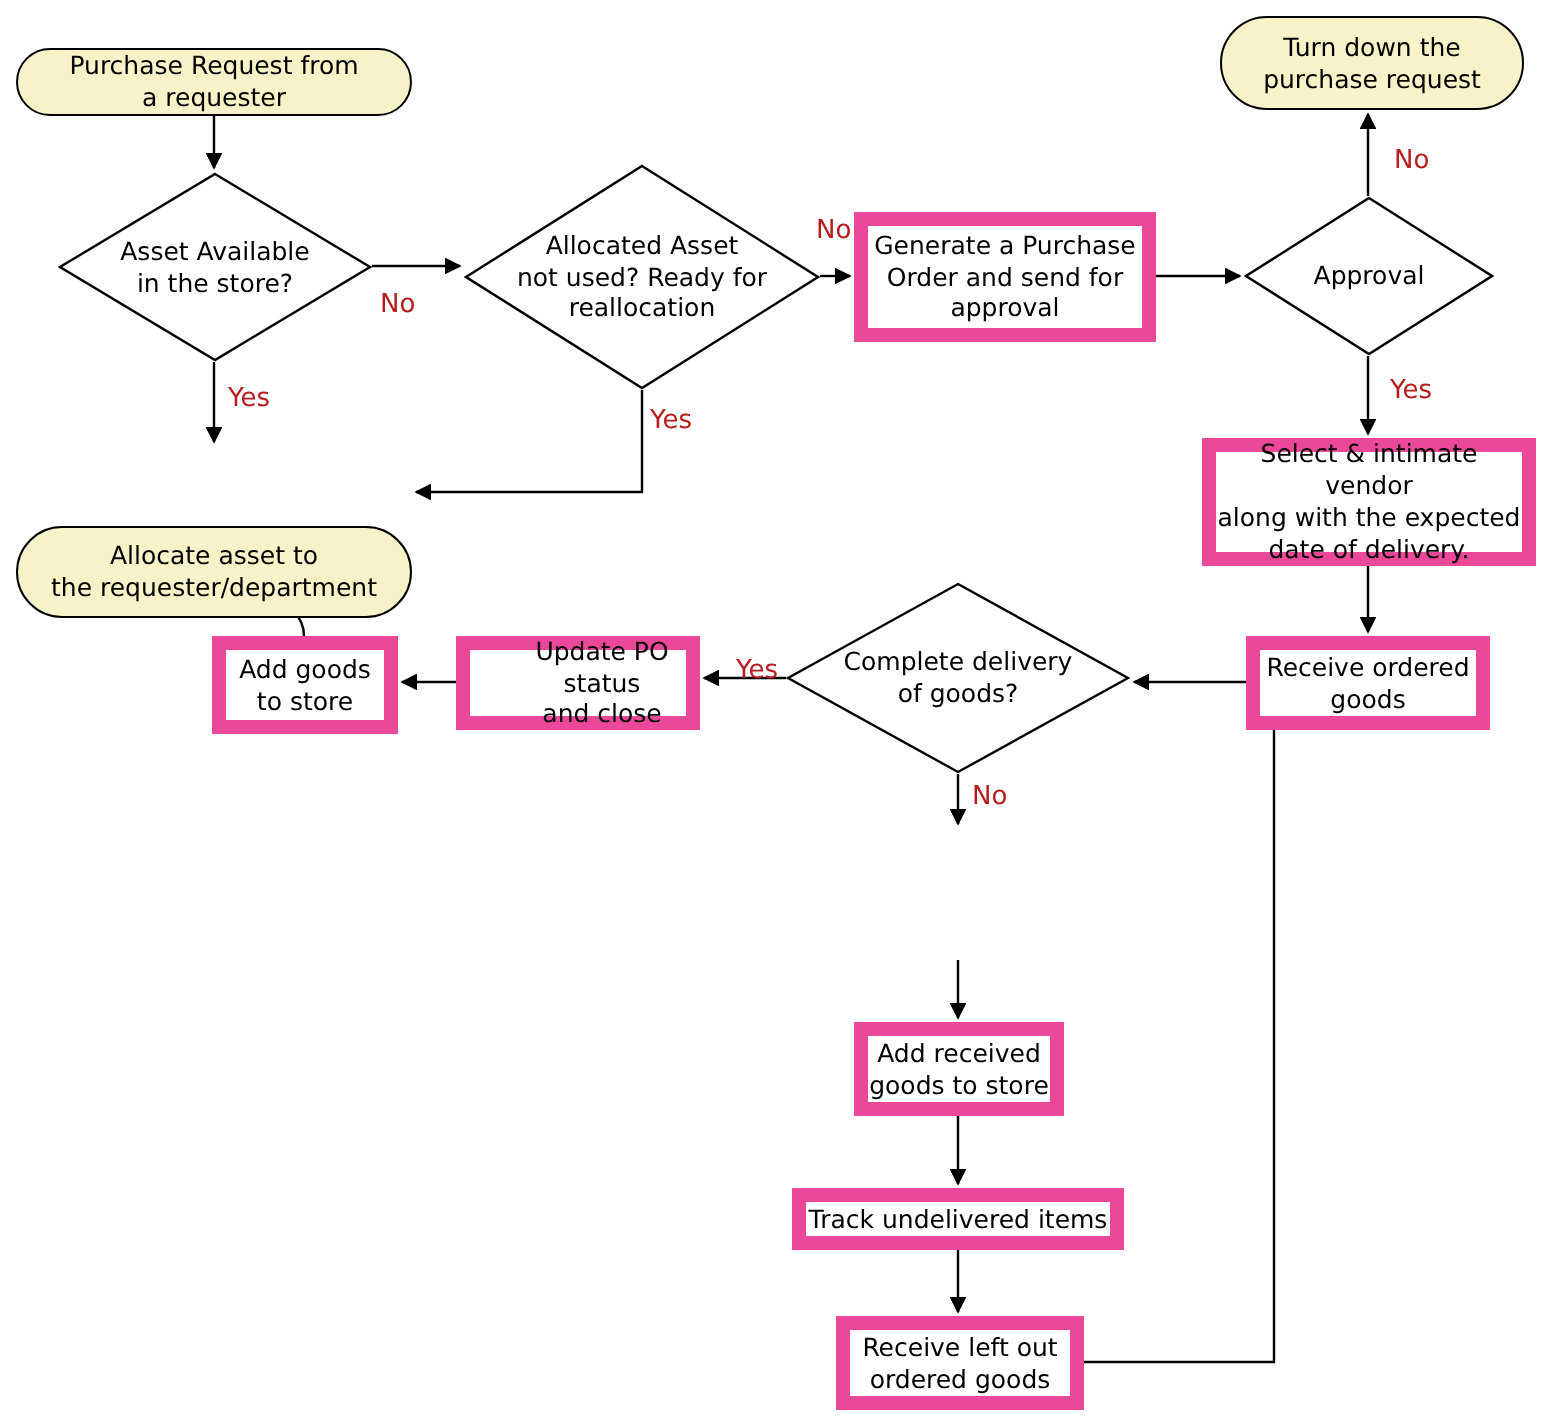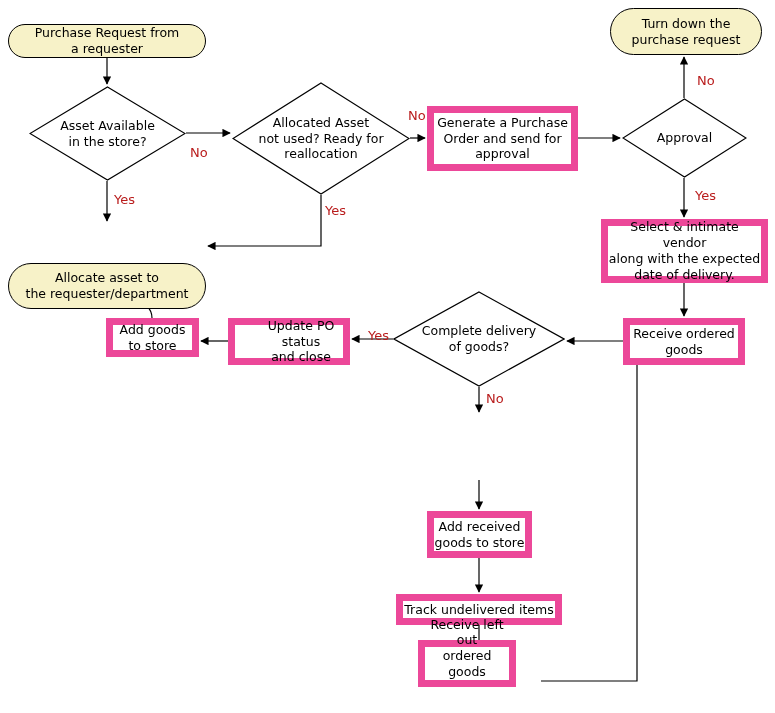--- a/index.html
+++ b/index.html
@@ -181,41 +181,41 @@
   <div class="node process" style="left:623px; top:318px; width:122px; height:47px;">
     <span>Receive ordered
 goods</span>
   </div>
 
   <div class="node process" style="left:228px; top:318px; width:122px; height:47px;padding-left:24px;">
     <span>Update PO status
 and close</span>
   </div>
 
-  <div class="node process" style="left:106px; top:318px; width:93px; height:39px;">
+  <div class="node process" style="left:106px; top:318px; width:93px; height:49px;">
     <span>Add goods
 to store</span>
   </div>
 
   <div class="node terminator" style="left:8px; top:223px; width:198px; height:46px;margin-top:40px;">
     <span>Allocate asset to
 the requester/department</span>
   </div>
 
 
   <div class="node process" style="left:427px; top:511px; width:105px; height:47px;">
     <span>Add received
 goods to store</span>
   </div>
 
   <div class="node process" style="left:396px; top:594px; width:166px; height:31px;justify-content:center;">
     <span>Track undelivered items</span>
   </div>
 
-  <div class="node process" style="left:418px; top:640px; width:98px; height:47px;align-items:flex-end;">
+  <div class="node process" style="left:418px; top:658px; width:124px; height:47px;align-items:flex-end;">
     <span>Receive left out
 ordered goods</span>
   </div>
 
   <div class="edge-label" style="left:190px; top:145px;">No</div>
   <div class="edge-label" style="left:114px; top:192px;">Yes</div>
   <div class="edge-label" style="left:408px; top:108px;">No</div>
   <div class="edge-label" style="left:325px; top:203px;">Yes</div>
   <div class="edge-label" style="left:697px; top:73px;">No</div>
   <div class="edge-label" style="left:695px; top:188px;">Yes</div>

